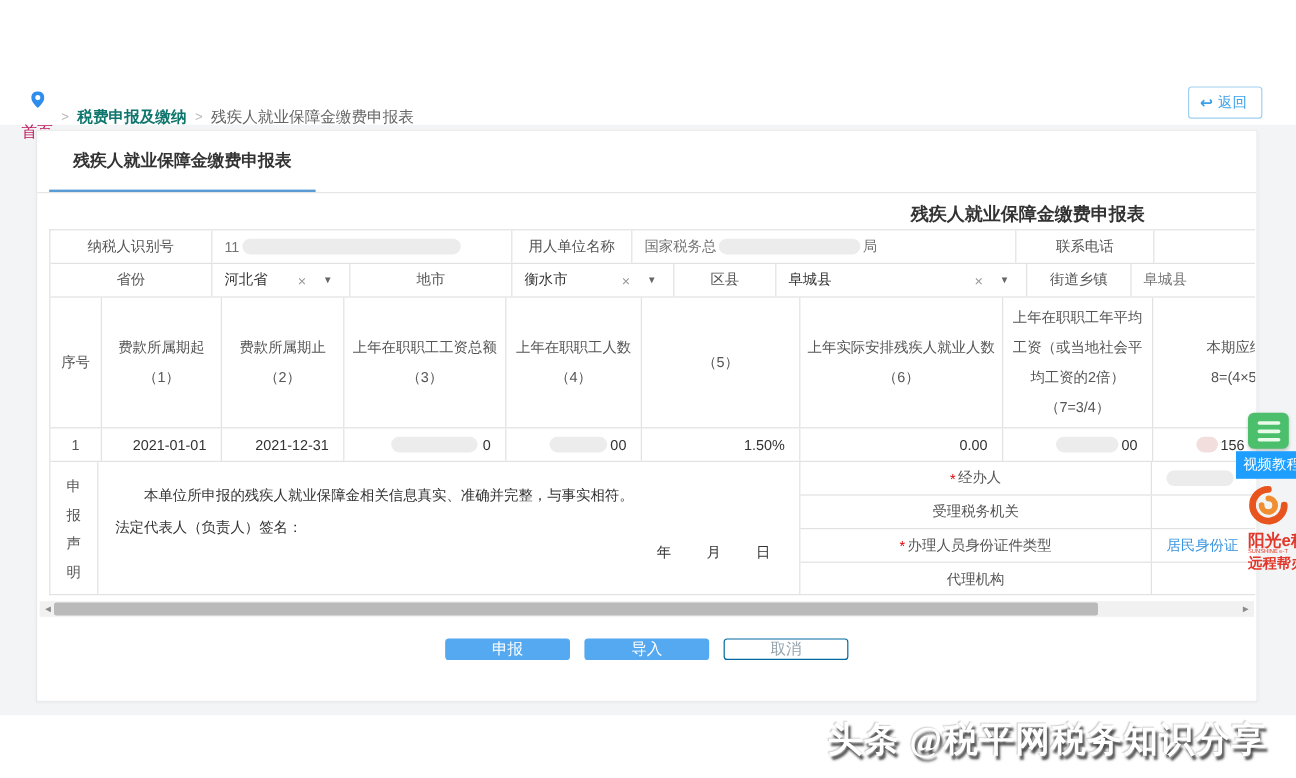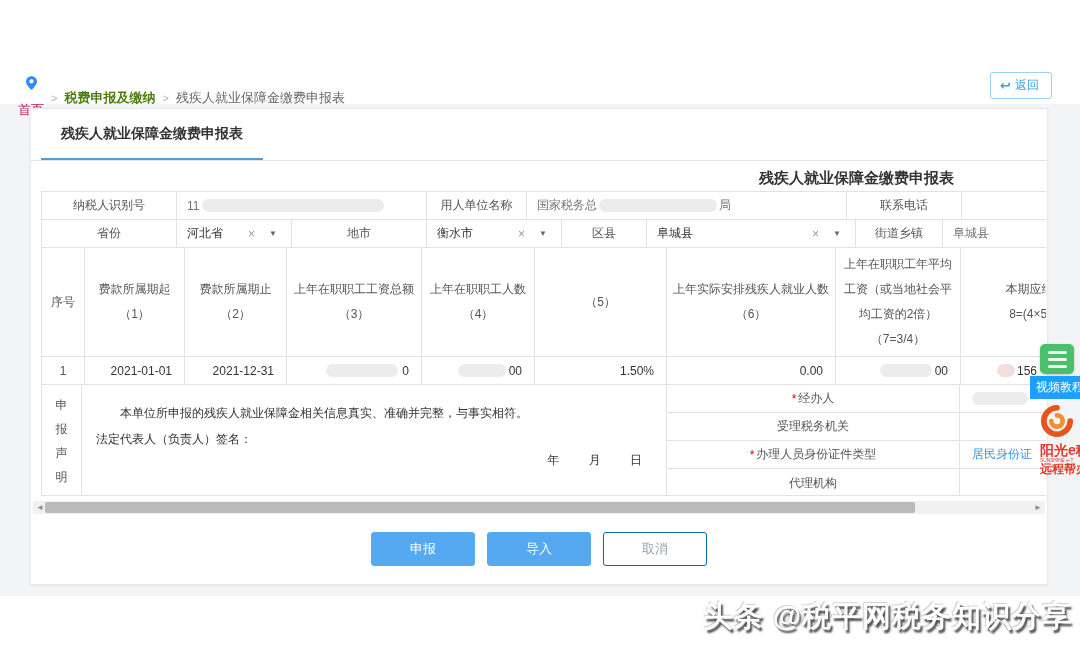--- a/index.html
+++ b/index.html
@@ -7,21 +7,21 @@
   body {
     position:relative; overflow:hidden; background:#fff;
     font-family:"Liberation Sans","DejaVu Sans",sans-serif; color:#555; font-size:12px;
   }
   .gray-band { position:absolute; left:0; top:104px; width:1080px; height:492px; background:#f3f4f5; }
 
   
   .breadcrumb { position:absolute; left:18px; top:76px; display:flex; align-items:center; gap:7px; font-size:13px; }
   .crumb-home { color:#be185d; display:flex; align-items:center; gap:11px; cursor:pointer;flex-direction:column; }
   .crumb-sep { color:#b5b5b5; font-size:11px; }
-  .crumb-mid { color:#4d7c0f; font-weight:bold; cursor:pointer; }
+  .crumb-mid { color:#0f766e; font-weight:bold; cursor:pointer; }
   .crumb-cur { color:#666; }
 
   .back-btn { position:absolute; right:28px; top:72px; border:1px solid #9fd0f0; border-radius:3px;
     background:#fff; color:#3aa0e8; font-size:12px; padding:4px 12px 4px 9px; display:flex; align-items:center; gap:4px; cursor:pointer; }
   .back-ic { font-size:13px; font-weight:bold; line-height:1; }
 
   
   .card { position:absolute; left:30px; top:108px; width:1018px; height:477px; background:#fff;
     border:1px solid #e9e9e9; box-shadow:0 1px 3px rgba(0,0,0,.05); }
   .tab-bar { height:52px; border-bottom:1px solid #e6e6e6; }
@@ -65,37 +65,37 @@
   .blue-val { color:#3a95e0; cursor:pointer; }
 
   
   .hscroll { position:absolute; left:2px; top:392px; width:1012px; height:13px; background:#f1f1f1; }
   .sc-arrow { position:absolute; top:1px; font-size:8px; color:#8b8b8b; line-height:11px; cursor:pointer; }
   .sc-left { left:3px; } .sc-right { right:3px; }
   .sc-thumb { position:absolute; left:12px; top:1px; width:870px; height:11px; background:#bababa; border-radius:2px; cursor:pointer; }
 
   
   .btn-bar { position:absolute; left:0; top:423px; width:100%; display:flex; justify-content:center; gap:12px; }
-  .btn { width:104px; height:34px; border-radius:3px; font-size:13px; display:flex; align-items:center; justify-content:center; cursor:pointer; }
+  .btn { width:104px; height:18px; border-radius:3px; font-size:13px; display:flex; align-items:center; justify-content:center; cursor:pointer; }
   .btn-primary { background:#55a9f0; color:#fff; border:1px solid #55a9f0; }
   .btn-ghost { background:#fff; color:#95a3ad; border:1px solid #0369a1; }
 
   
   .video-ic { position:absolute; left:1040px; top:344px; width:34px; height:30px; background:#4bbf6b; border-radius:5px;
     display:flex; flex-direction:column; justify-content:center; align-items:center; gap:4px; cursor:pointer; box-shadow:0 1px 3px rgba(0,0,0,.2); }
   .video-ic i { display:block; width:19px; height:3px; background:#eafbe9; border-radius:2px; }
   .video-badge { position:absolute; left:1030px; top:376px; background:#1e9fff; color:#fff; font-size:12px;
     padding:3px 6px; white-space:nowrap; cursor:pointer; }
   .sun { position:absolute; left:1040px; top:404px; width:60px; cursor:pointer; }
   .sun-name { font-size:14px; font-weight:bold; color:#e2382b; white-space:nowrap; line-height:14px; margin-top:2px; }
   .sun-eng { font-size:6px; color:#e2382b; white-space:nowrap; transform:scale(.8); transform-origin:left; }
   .sun-status { font-size:12px; font-weight:bold; color:#e2382b; white-space:nowrap; line-height:13px; }
 
-  .watermark { position:absolute; right:8px; top:597px; font-size:29px; font-weight:bold; letter-spacing:1px; color:#fff;
-    text-shadow:2px 3px 2px rgba(70,70,70,.95), -1px -1px 1px rgba(150,150,150,.45); white-space:nowrap; }
+  .watermark { position:absolute; right:24px; top:597px; font-size:29px; font-weight:bold; letter-spacing:1px; color:#fff;
+    text-shadow:2px 3px 2px rgba(70,70,70,.95), -1px -1px 1px rgba(150,150,150,.45); white-space:nowrap;font-family:Liberation Serif, serif; }
 
   .w135{flex-basis:135px}.w250{flex-basis:250px}.w100{flex-basis:100px}.w320{flex-basis:320px}.w115{flex-basis:115px}.w150{flex-basis:150px}
   .w143{flex-basis:115px}.w85{flex-basis:85px}.w209{flex-basis:209px}.w87{flex-basis:87px}.w104c{flex-basis:150px}
   .c1{flex-basis:43px}.c2{flex-basis:100px}.c3{flex-basis:102px}.c4{flex-basis:135px}.c5{flex-basis:113px}
   .c6{flex-basis:132px}.c7{flex-basis:169px}.c8{flex-basis:125px}.c9{flex-basis:150px}
 </style>
 </head>
 <body>
 
 <div class="gray-band"></div>

